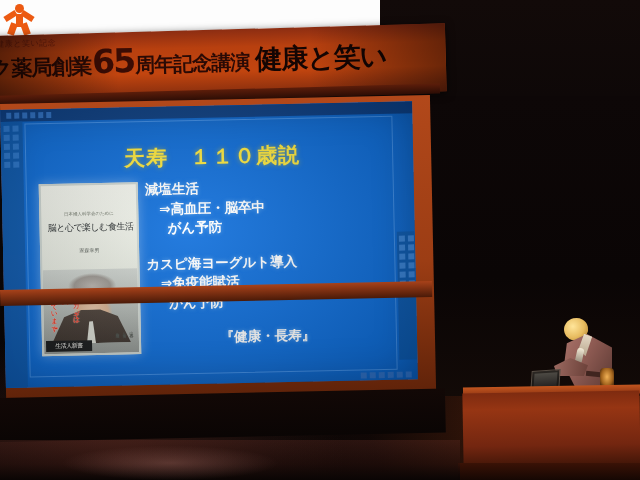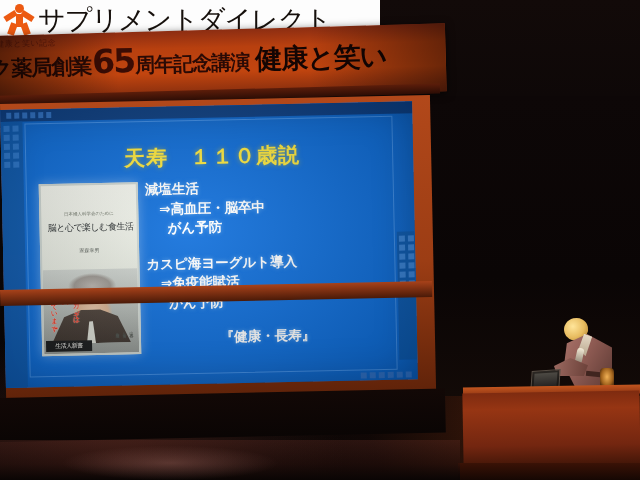--- a/index.html
+++ b/index.html
@@ -255,21 +255,20 @@
 
   <div class="masthead">
     <div class="logo-mark">
       <span class="head"></span>
         <span class="armL"></span>
         <span class="armR"></span>
       <span class="body"></span>
         <span class="legL"></span>
         <span class="legR"></span>
     </div>
-    <div class="masthead-text">サプリメントダイレクト</div>
   </div>
 
   <div class="banner">
     <div class="banner-sub">健康と笑い記念</div>
     <div class="banner-main">
       <span class="bm-a">ク薬局創業</span>
       <span class="bm-num">65</span>
       <span class="bm-b">周年記念講演</span>
       <span class="bm-c">健康と笑い</span>
     </div>

